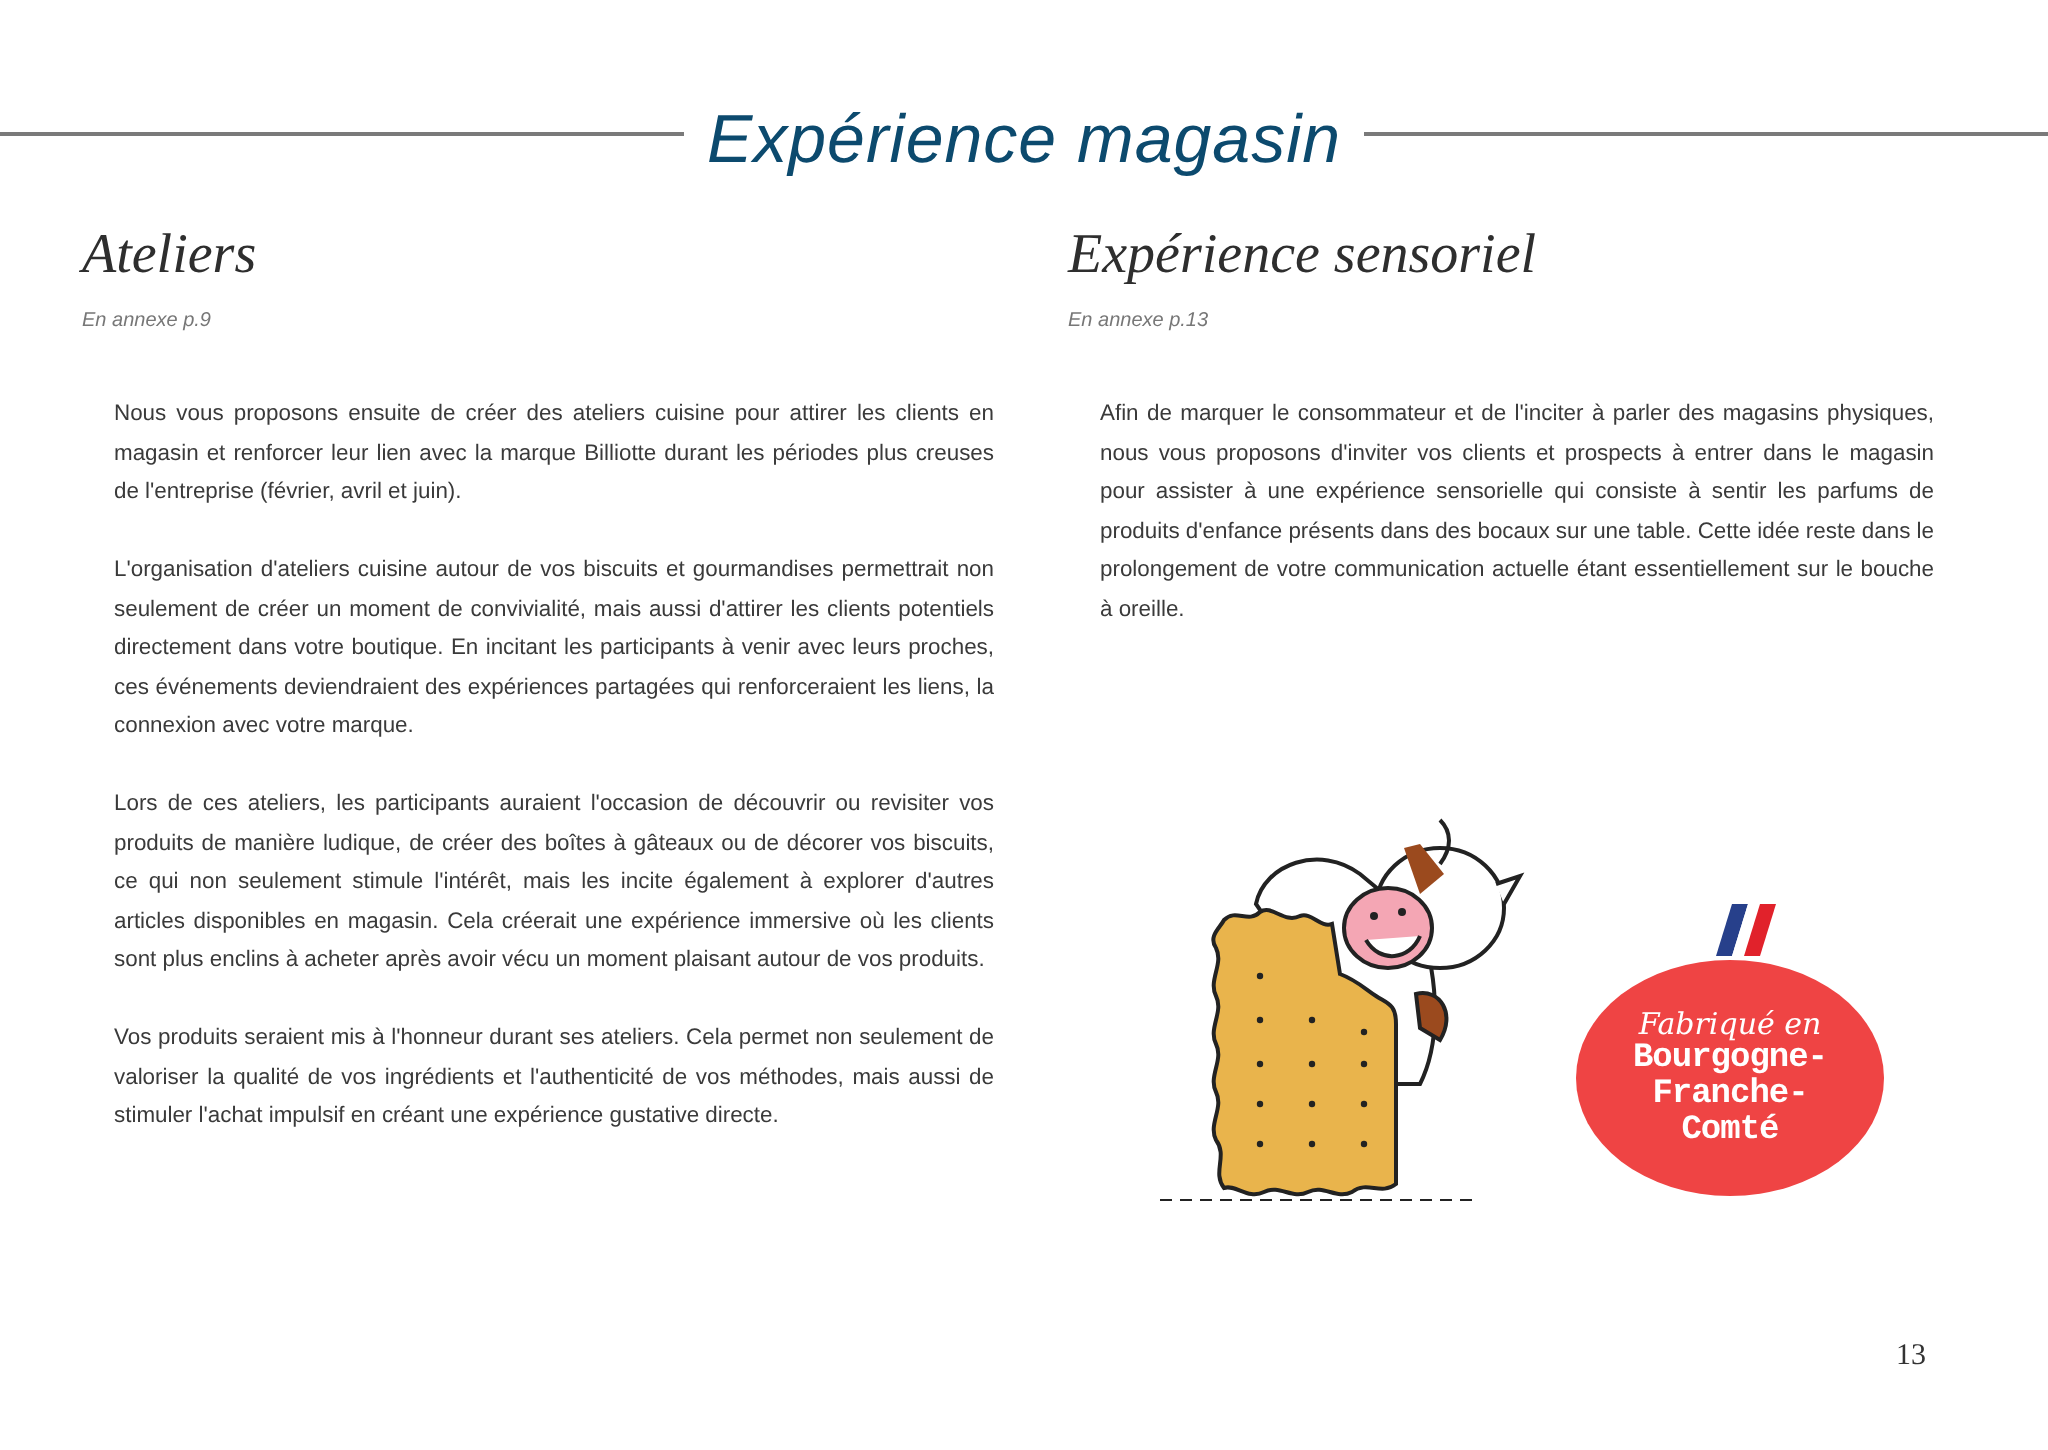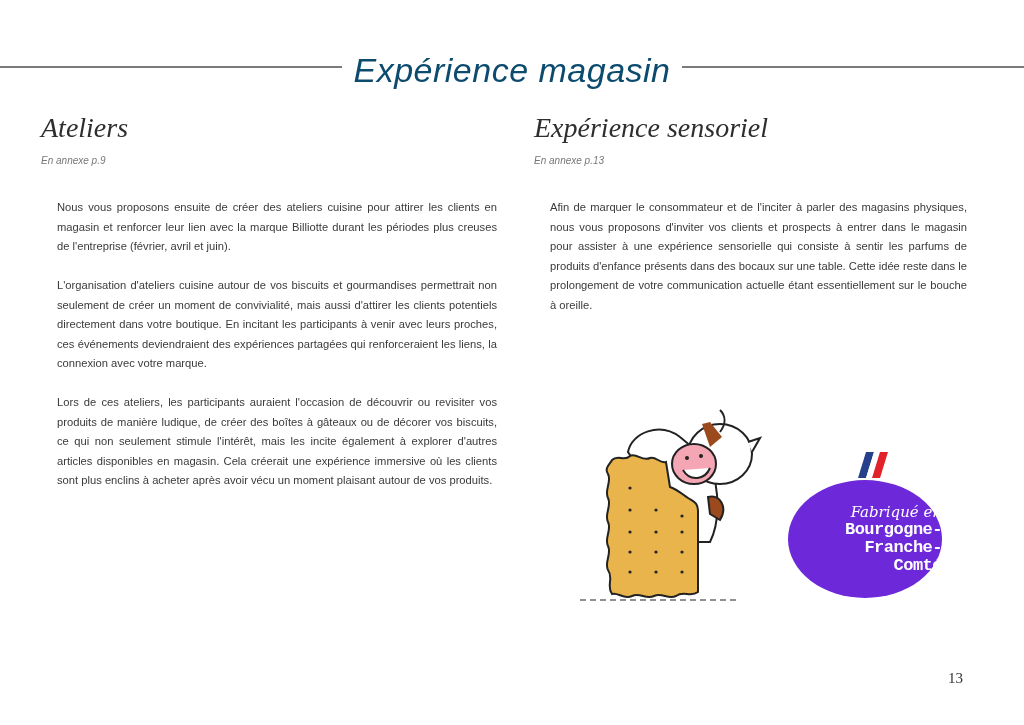--- a/index.html
+++ b/index.html
@@ -28,22 +28,22 @@
       font-size: 11.2px; line-height: 19.5px; text-align: justify; color: #3a3a3a;
       margin: 16px;
     }
     .col.left .para.p0 { margin-top: 29px; }
     .col.left .para + .para { margin-top: 19.5px; }
     .col.right .para.p0 { margin-top: 29px; }
     .illustration { position: absolute; left: 570px; top: 402px; width: 200px; height: 200px; }
     .badge { position: absolute; left: 788px; top: 450px; width: 156px; height: 156px; }
     .badge-circle {
       position: absolute; left: 0; top: 30px; width: 154px; height: 118px;
-      background: #6d28d9; border-radius: 50%;
-      display: flex; flex-direction: column; align-items: flex-end; justify-content: center;
+      background: #ef4444; border-radius: 50%;
+      display: flex; flex-direction: column; align-items: center; justify-content: center;
       color: #fff; text-align: center;
     }
     .badge-script { font-family: "DejaVu Serif", serif; font-style: italic; font-size: 15px; line-height: 18px; }
     .badge-bold { font-family: Liberation Mono, monospace; font-weight: bold; font-size: 17px; line-height: 18px; letter-spacing: -0.5px; }
     .flag { position: absolute; left: 64px; top: 0px; width: 40px; height: 30px; }
     .page-number {
       position: absolute; left: 948px; top: 654px; font-family: "Liberation Serif", serif;
       font-size: 15px; color: #333; margin-top: 16px;
     }
   </style>
@@ -53,20 +53,21 @@
 <div class="hline left"></div>
 <div class="hline right"></div>
 <div class="page-title">Expérience magasin</div>
 
 <div class="col left">
   <div class="section-title">Ateliers</div>
   <div class="annex">En annexe p.9</div>
   <p class="para p0">Nous vous proposons ensuite de créer des ateliers cuisine pour attirer les clients en magasin et renforcer leur lien avec la marque Billiotte durant les périodes plus creuses de l'entreprise (février, avril et juin).</p>
   <p class="para">L'organisation d'ateliers cuisine autour de vos biscuits et gourmandises permettrait non seulement de créer un moment de convivialité, mais aussi d'attirer les clients potentiels directement dans votre boutique. En incitant les participants à venir avec leurs proches, ces événements deviendraient des expériences partagées qui renforceraient les liens, la connexion avec votre marque.</p>
   <p class="para">Lors de ces ateliers, les participants auraient l'occasion de découvrir ou revisiter vos produits de manière ludique, de créer des boîtes à gâteaux ou de décorer vos biscuits, ce qui non seulement stimule l'intérêt, mais les incite également à explorer d'autres articles disponibles en magasin. Cela créerait une expérience immersive où les clients sont plus enclins à acheter après avoir vécu un moment plaisant autour de vos produits.</p>
+  <p class="para">Vos produits seraient mis à l'honneur durant ses ateliers. Cela permet non seulement de valoriser la qualité de vos ingrédients et l'authenticité de vos méthodes, mais aussi de stimuler l'achat impulsif en créant une expérience gustative directe.</p>
 </div>
 
 <div class="col right">
   <div class="section-title">Expérience sensoriel</div>
   <div class="annex">En annexe p.13</div>
   <p class="para p0">Afin de marquer le consommateur et de l'inciter à parler des magasins physiques, nous vous proposons d'inviter vos clients et prospects à entrer dans le magasin pour assister à une expérience sensorielle qui consiste à sentir les parfums de produits d'enfance présents dans des bocaux sur une table. Cette idée reste dans le prolongement de votre communication actuelle étant essentiellement sur le bouche à oreille.</p>
 </div>
 
 <div class="illustration">
   <svg width="200" height="200" viewBox="0 0 200 200">

